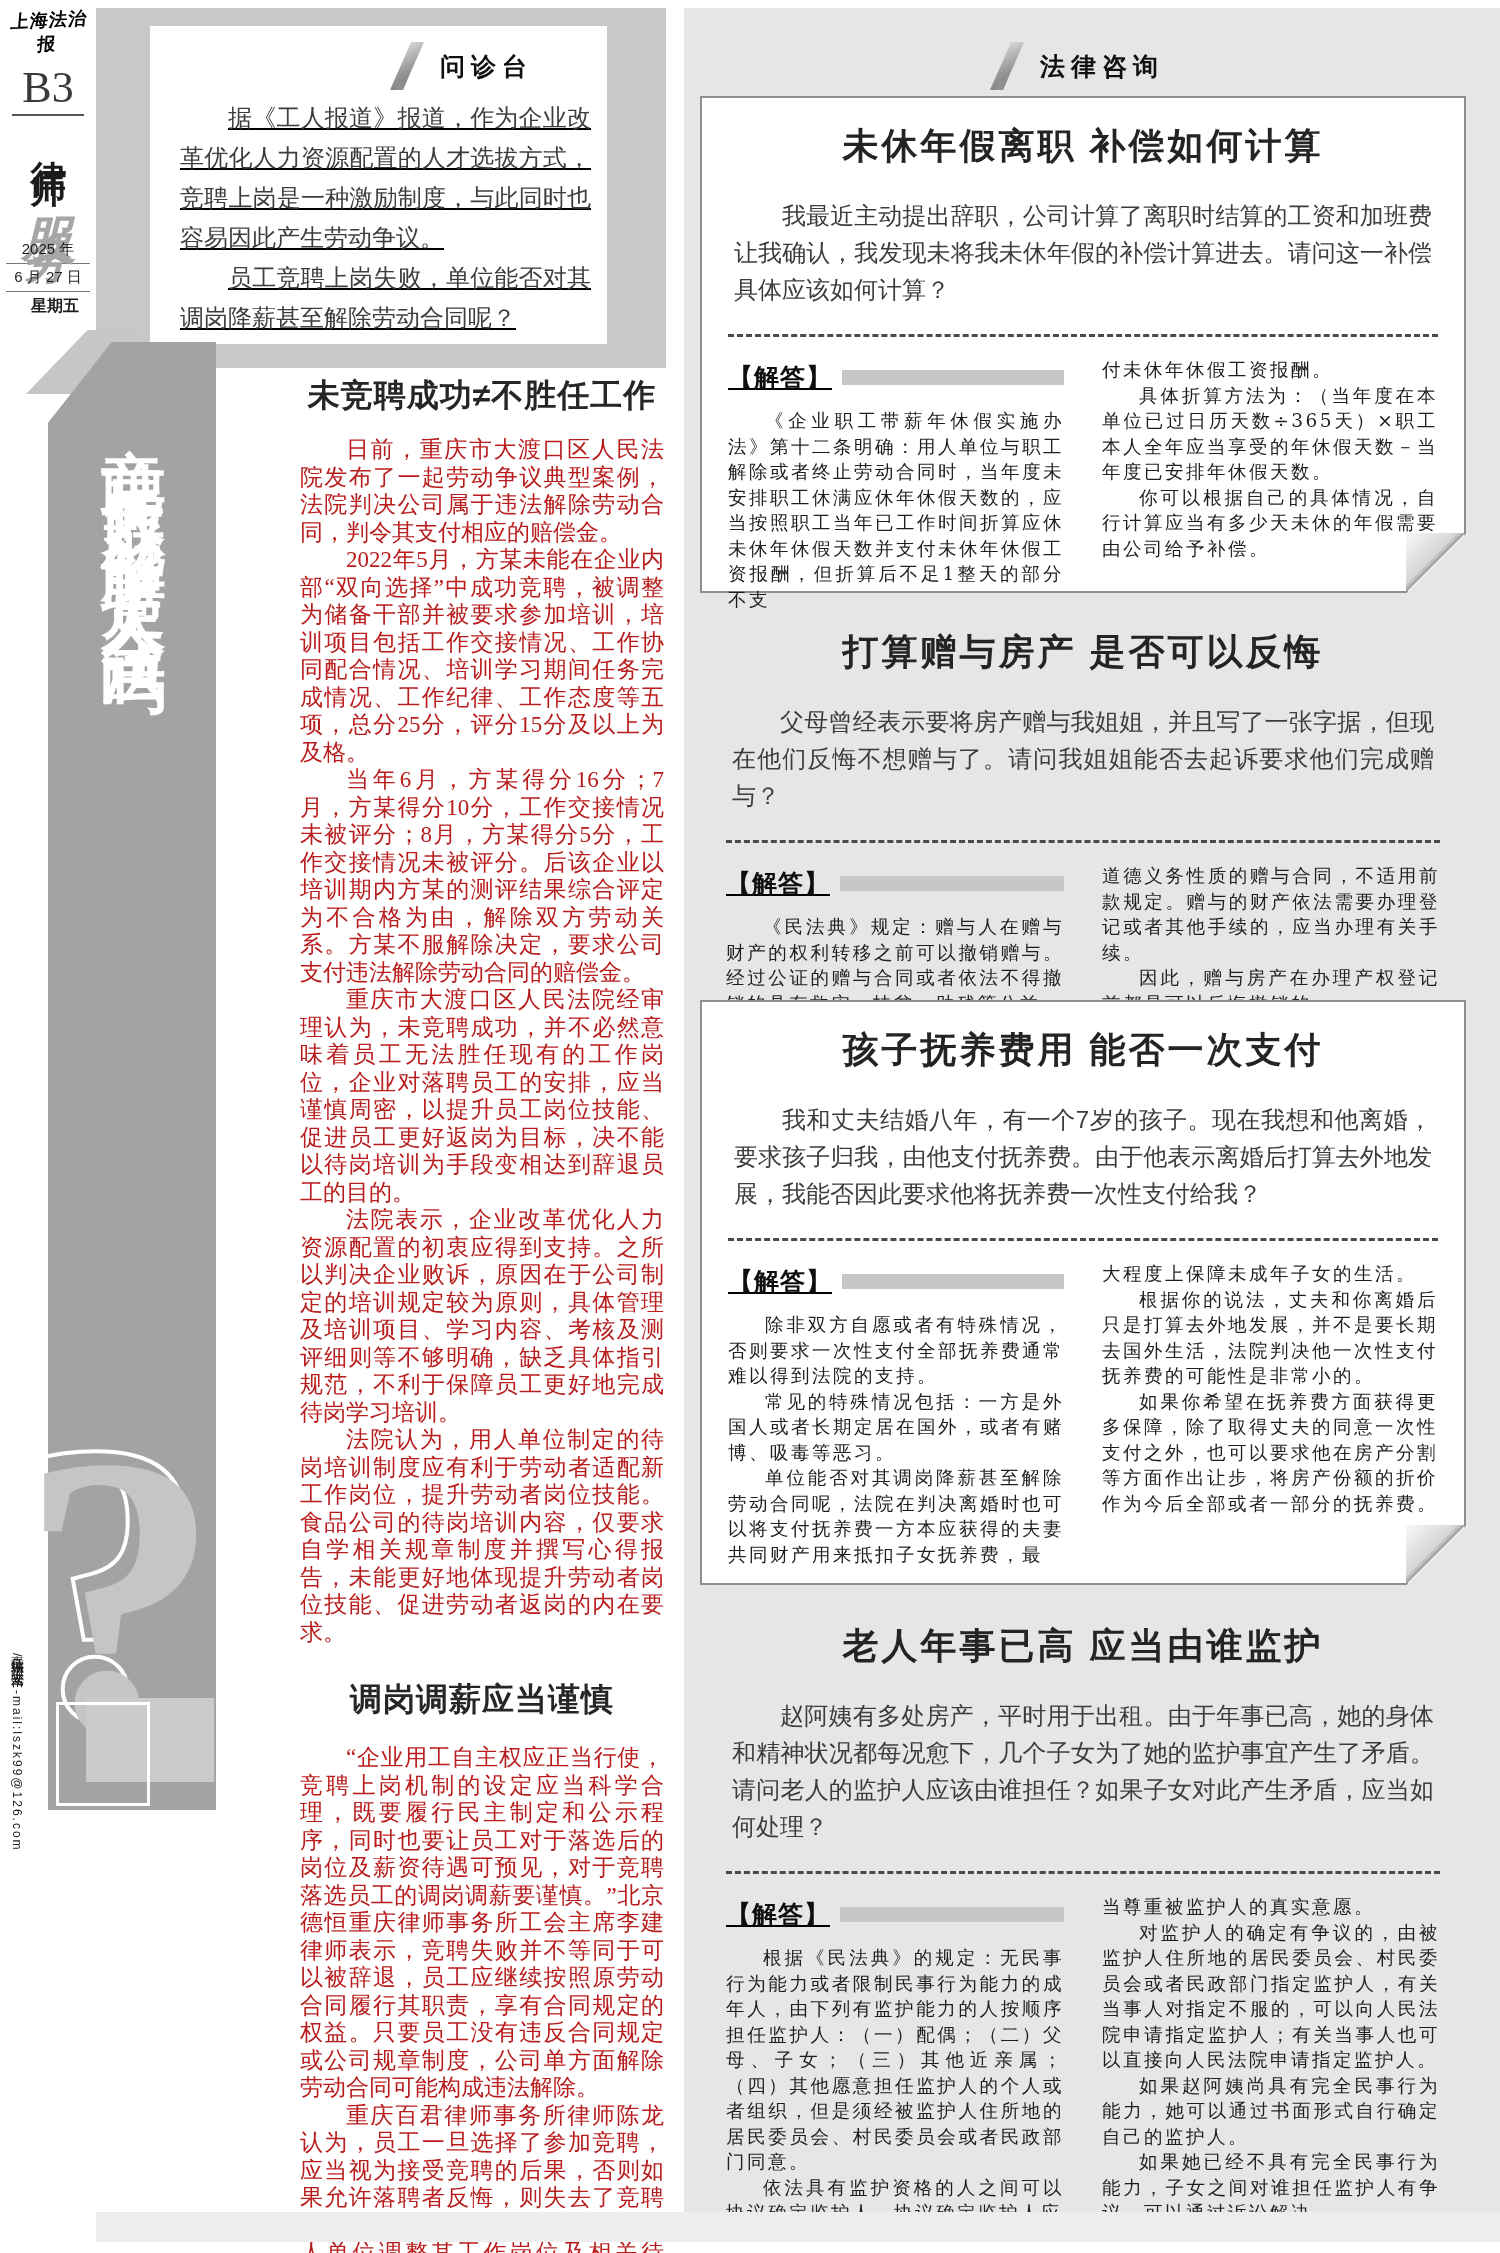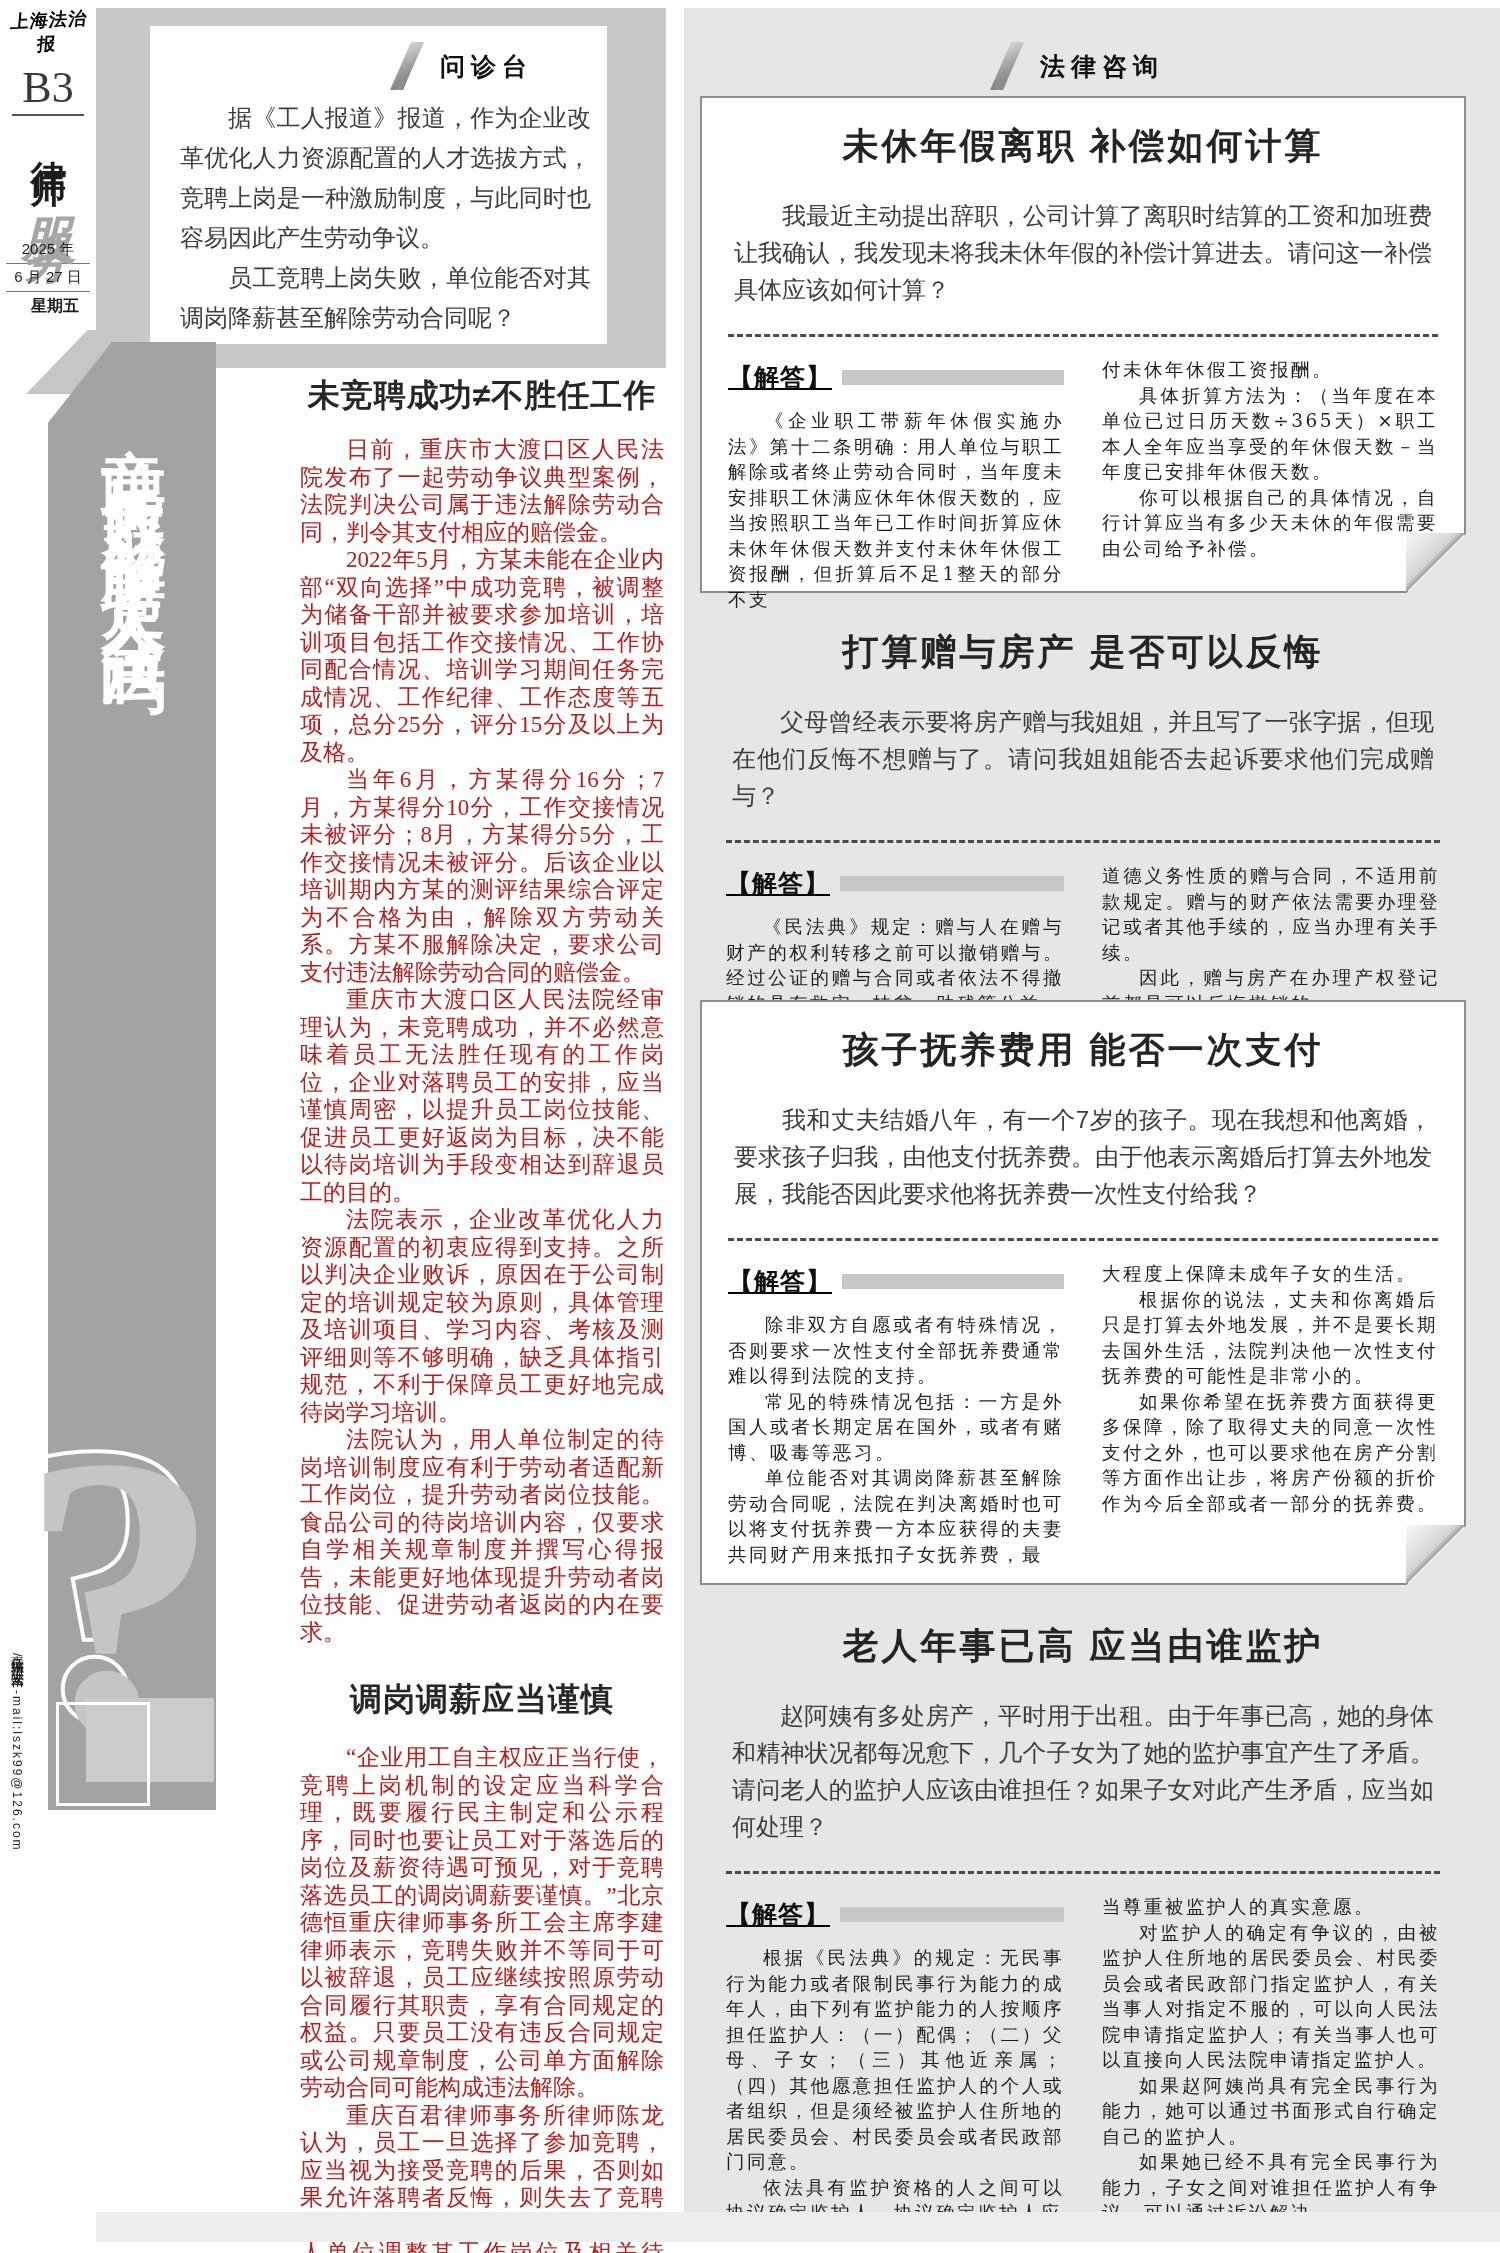--- a/index.html
+++ b/index.html
@@ -29,21 +29,21 @@
   .editor-box {
     left:8px; top:1645px; height:220px;
     writing-mode:vertical-lr; text-orientation:mixed;
     font-size:13px; color:#111; letter-spacing:2px;
   }
   .editor-email { font-size:12px; color:#222; margin-top:10px; }
 
   
   .top-gray { left:96px; top:8px; width:570px; height:360px; background:#c8c8c8; }
   .intro-card { left:150px; top:26px; width:457px; height:318px; background:#ffffff; }
-  .intro-text { position:absolute; left:30px; top:72px; right:16px; }
+  .intro-text { position:absolute; left:30px; top:72px; right:16px;text-decoration:underline; }
   .intro-text p { margin:0; font-size:24px; line-height:40px; color:#3d3d3d; text-align:justify; text-indent:2em; }
 
   
   .tab { display:flex; align-items:center; }
   .swoosh { width:34px; height:48px; margin-right:16px; position:relative; flex:none;
     background:linear-gradient(155deg,#ececec,#9a9a9a 55%,#6e6e6e);
     clip-path:polygon(62% 0,100% 0,38% 100%,0 100%); }
   .swoosh::after { content:''; position:absolute; left:2px; bottom:-4px; width:140px; height:13px;
     background:linear-gradient(to right,#8f8f8f,rgba(232,232,232,0)); transform:skewX(-30deg); transform-origin:left bottom; }
   .tab-label { font-size:25px; font-weight:bold; letter-spacing:6px; color:#101010; white-space:nowrap; }

